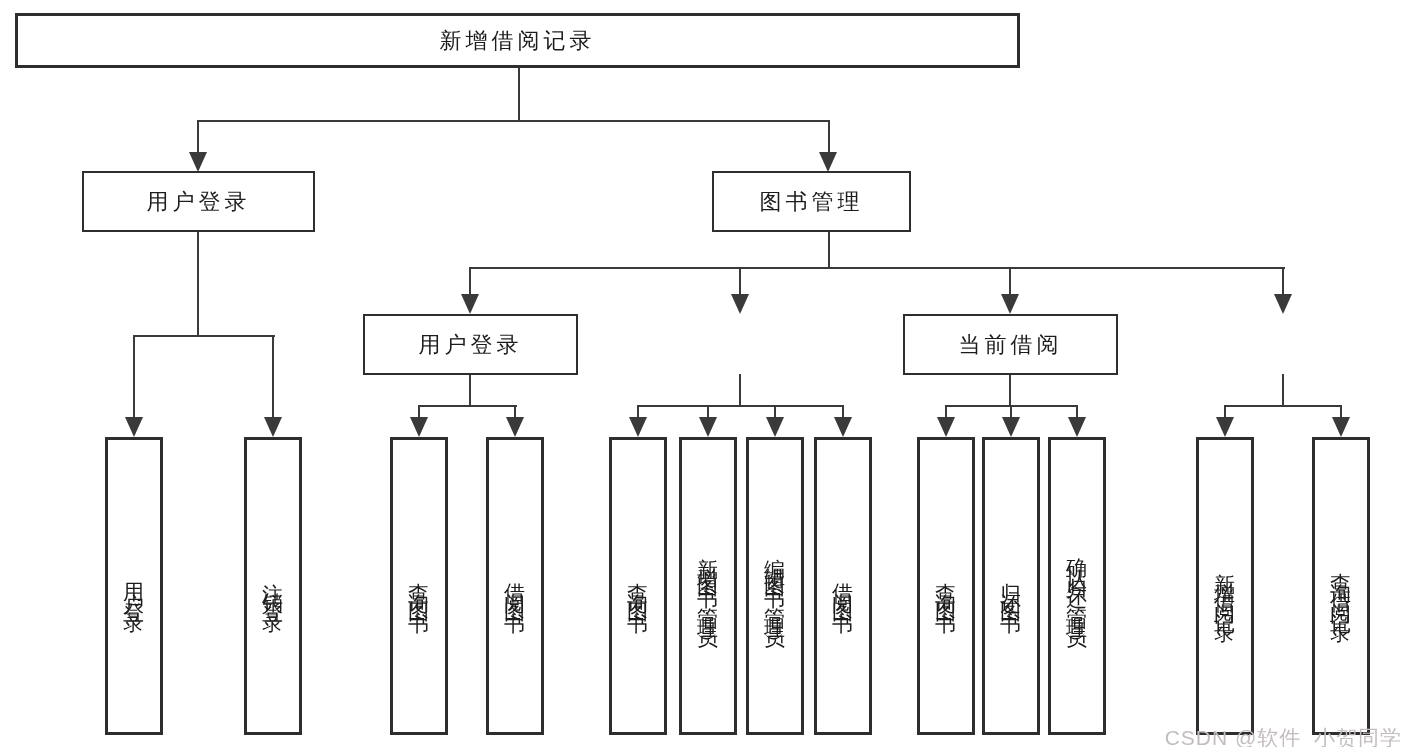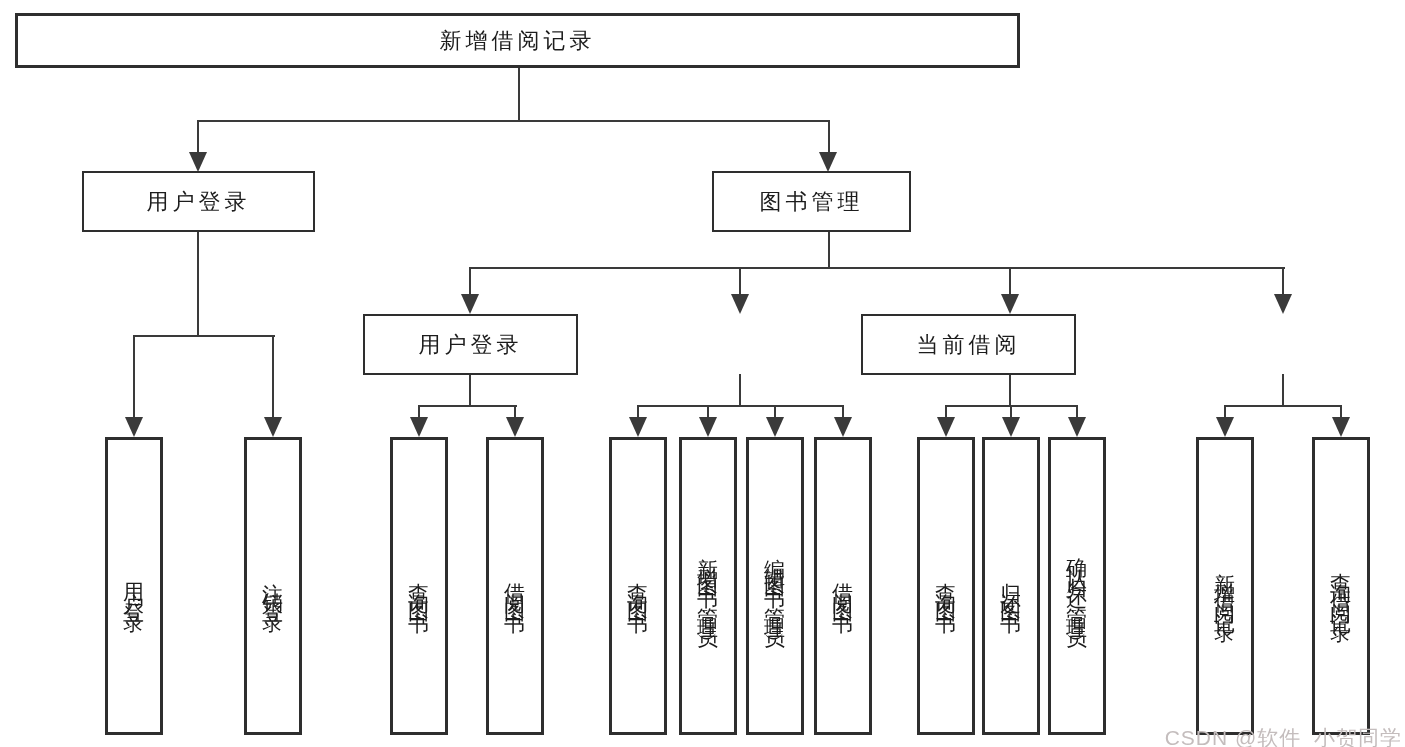--- a/index.html
+++ b/index.html
@@ -75,21 +75,21 @@
 
   <div class="node root" style="left:15px; top:13px; width:1005px; height:55px;">新增借阅记录</div>
 
   <div class="node" style="left:82px; top:171px; width:233px; height:61px;">用户登录</div>
 
   <div class="node" style="left:712px; top:171px; width:199px; height:61px;">图书管理</div>
 
   <div class="node" style="left:363px; top:314px; width:215px; height:61px;">用户登录</div>
 
 
-  <div class="node" style="left:861px; top:314px; width:215px; height:61px;">当前借阅</div>
+  <div class="node" style="left:903px; top:314px; width:215px; height:61px;">当前借阅</div>
 
 
   <div class="leaf" style="left:105px;">用户登录</div>
   <div class="leaf" style="left:244px;">注销登录</div>
 
   <div class="leaf" style="left:390px;">查询图书</div>
   <div class="leaf" style="left:486px;">借阅图书</div>
 
   <div class="leaf" style="left:609px;">查询图书</div>
   <div class="leaf" style="left:679px;">新增图书（管理员）</div>

